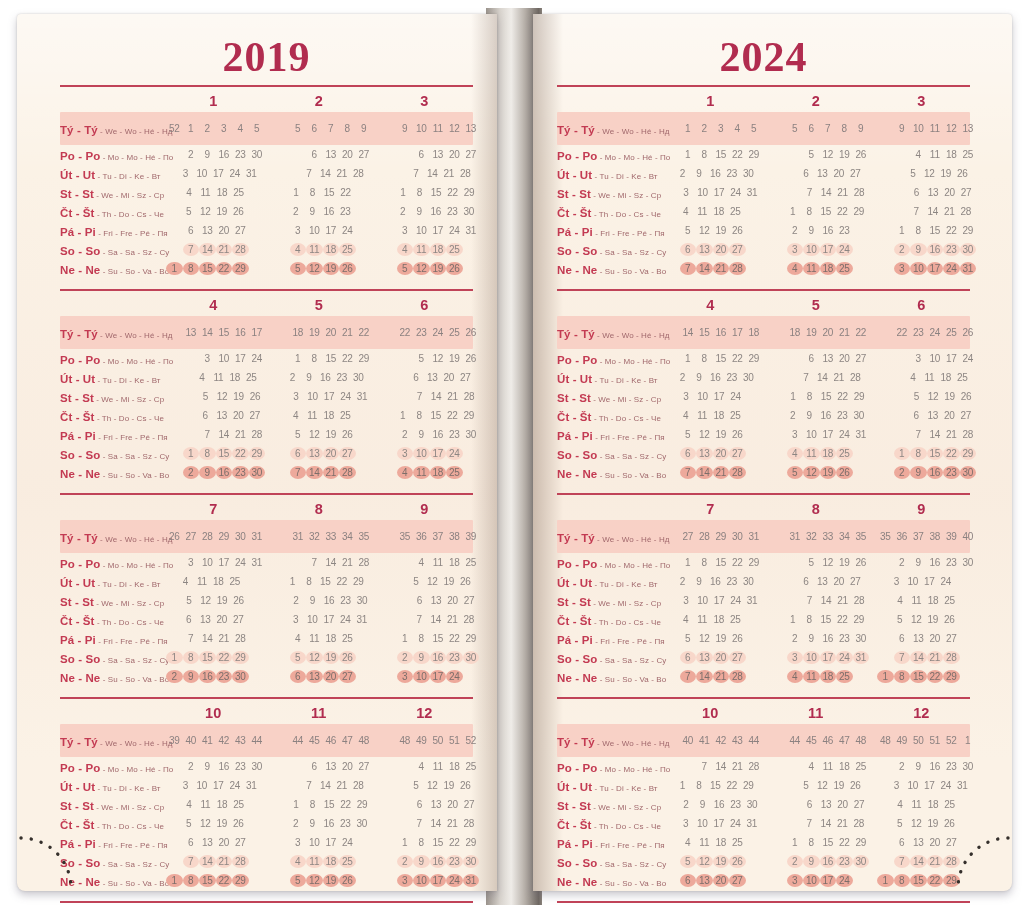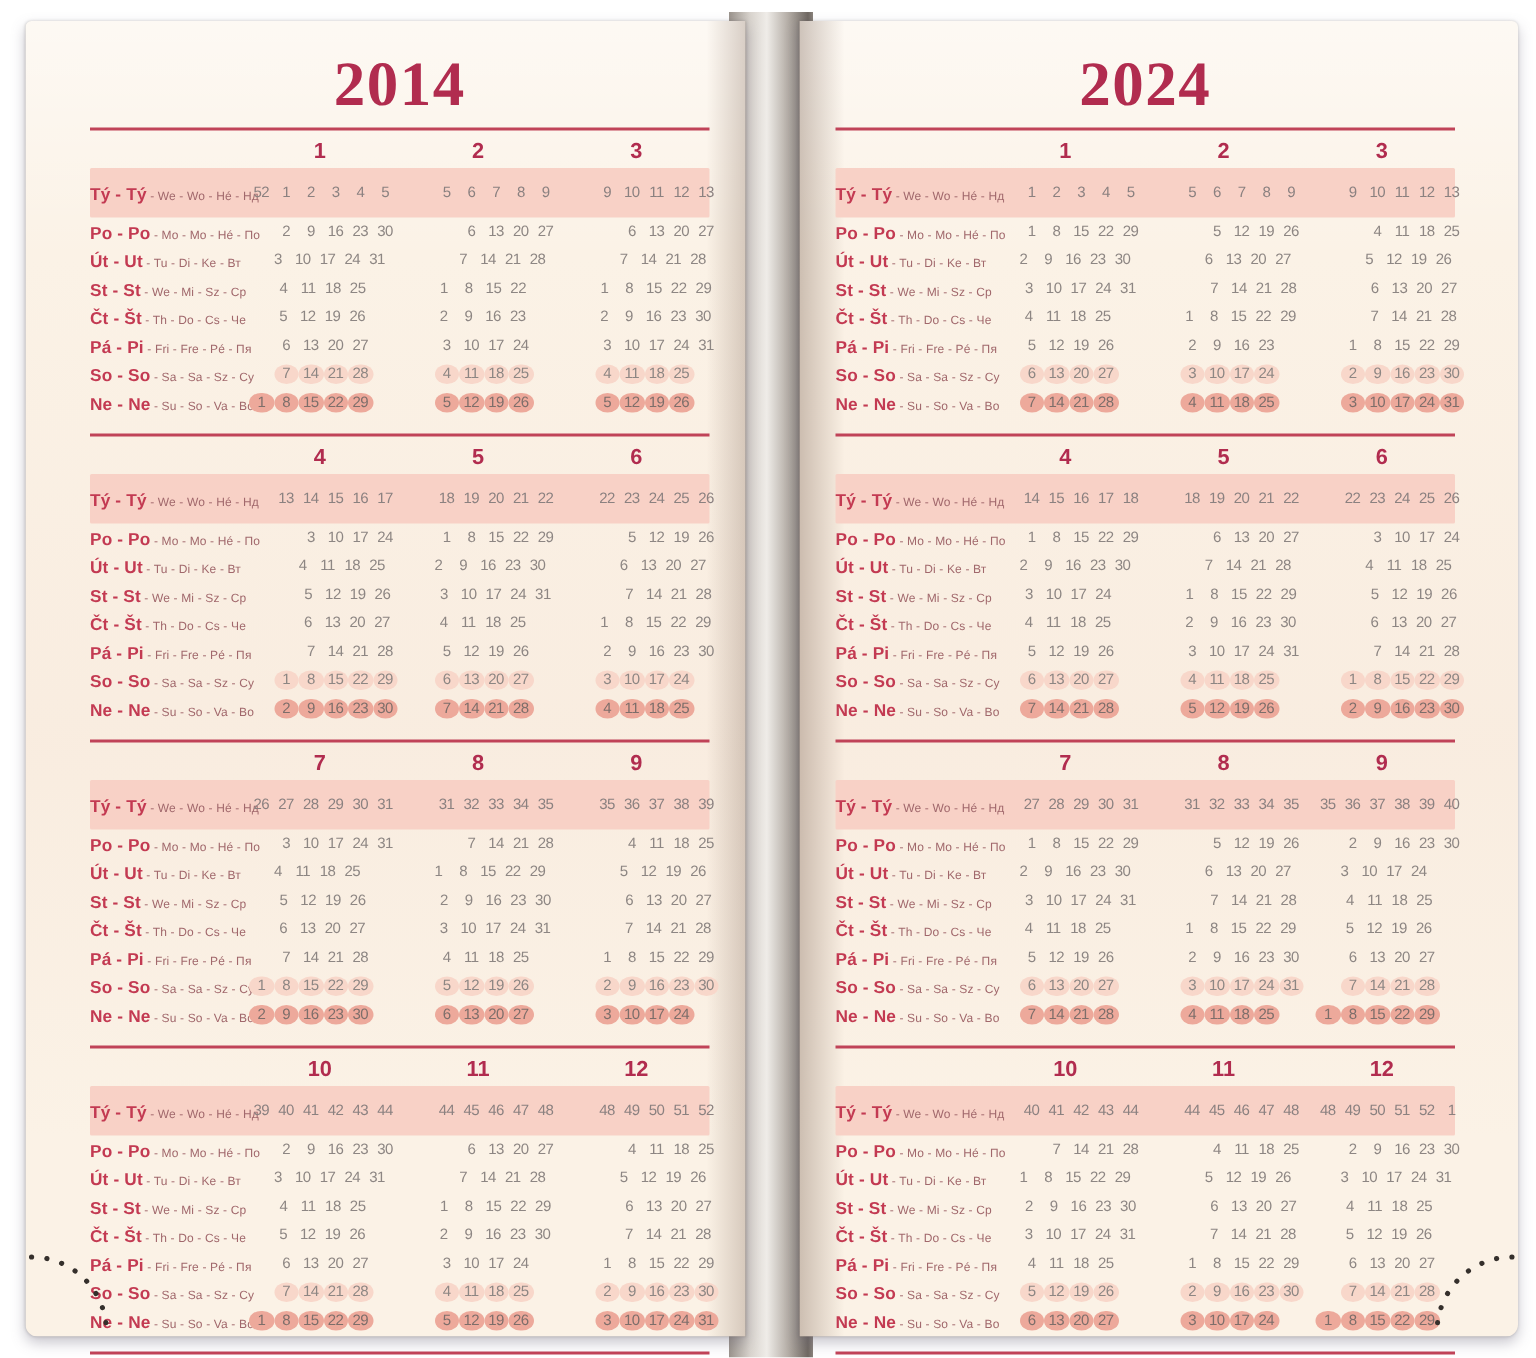--- a/index.html
+++ b/index.html
@@ -55,21 +55,21 @@
   .corner path{stroke:var(--dot,#35302c);fill:none;stroke-width:3.4;stroke-linecap:round;stroke-dasharray:0.1 10.2}
 </style>
 </head>
 <body>
 
 <div class="spread">
   <div class="gutter"></div>
 
   <section class="page page-left">
     <div class="content">
-      <h1 class="year">2014</h1>
+      <h1 class="year">2019</h1>
       <div class="title-rule"></div>
       <div class="blocks">
           <div class="block">
             <div class="cal-row heads">
               <div class="row-label"></div>
               <div class="mh">1</div>
               <div class="mh">2</div>
               <div class="mh">3</div>
             </div>
             <div class="cal-row band">

